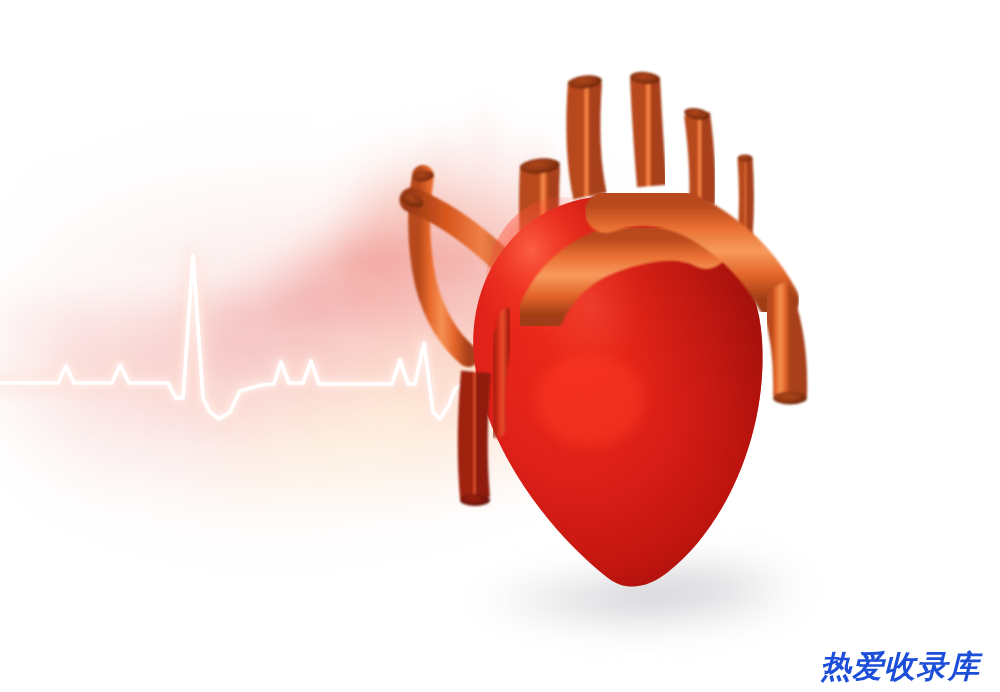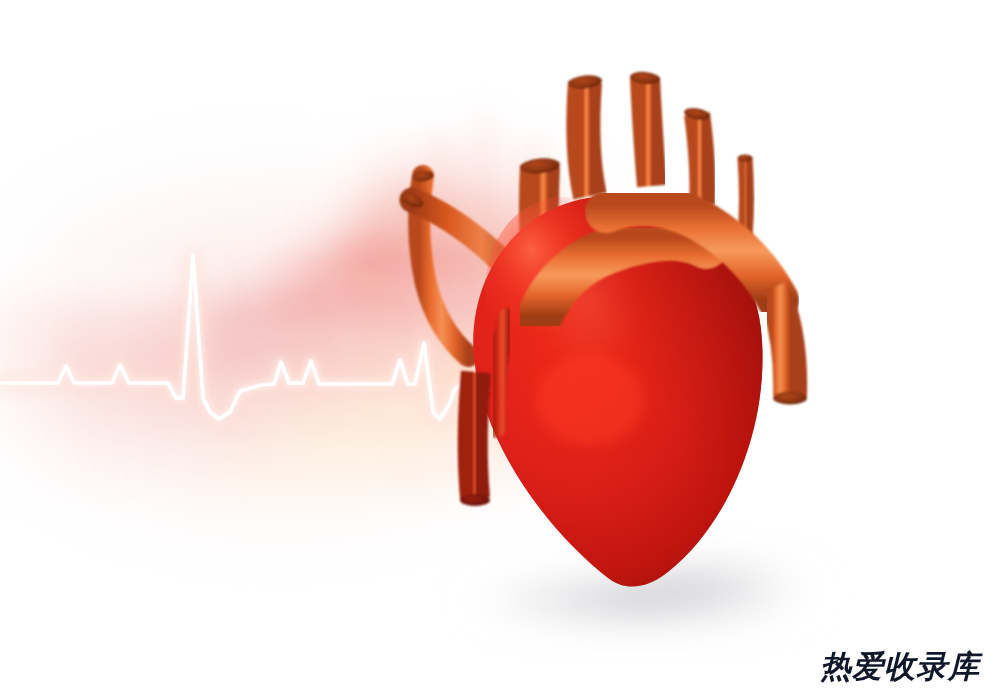--- a/index.html
+++ b/index.html
@@ -349,15 +349,15 @@
         <path d="M476 372 Q470 440 475 498" stroke="url(#gTubeRed)" stroke-width="30" fill="none" stroke-linecap="butt"></path>
         <ellipse cx="475" cy="500" rx="15" ry="6" fill="url(#gTubeCapRed)"></ellipse>
       </g>
 
       <g filter="url(#fSoftEdge)" opacity="0.9">
         <path d="M508 318 Q492 372 496 428" stroke="url(#gTubeRed)" stroke-width="20" fill="none" stroke-linecap="round" opacity="0.75"></path>
       </g>
     </g>
   </svg>
 
-  <div id="watermark" style="color: #0f172a;">热爱收录库</div>
+  <div id="watermark" style="color: #1d4ed8;">热爱收录库</div>
 
 </div>
 
 </body></html>

